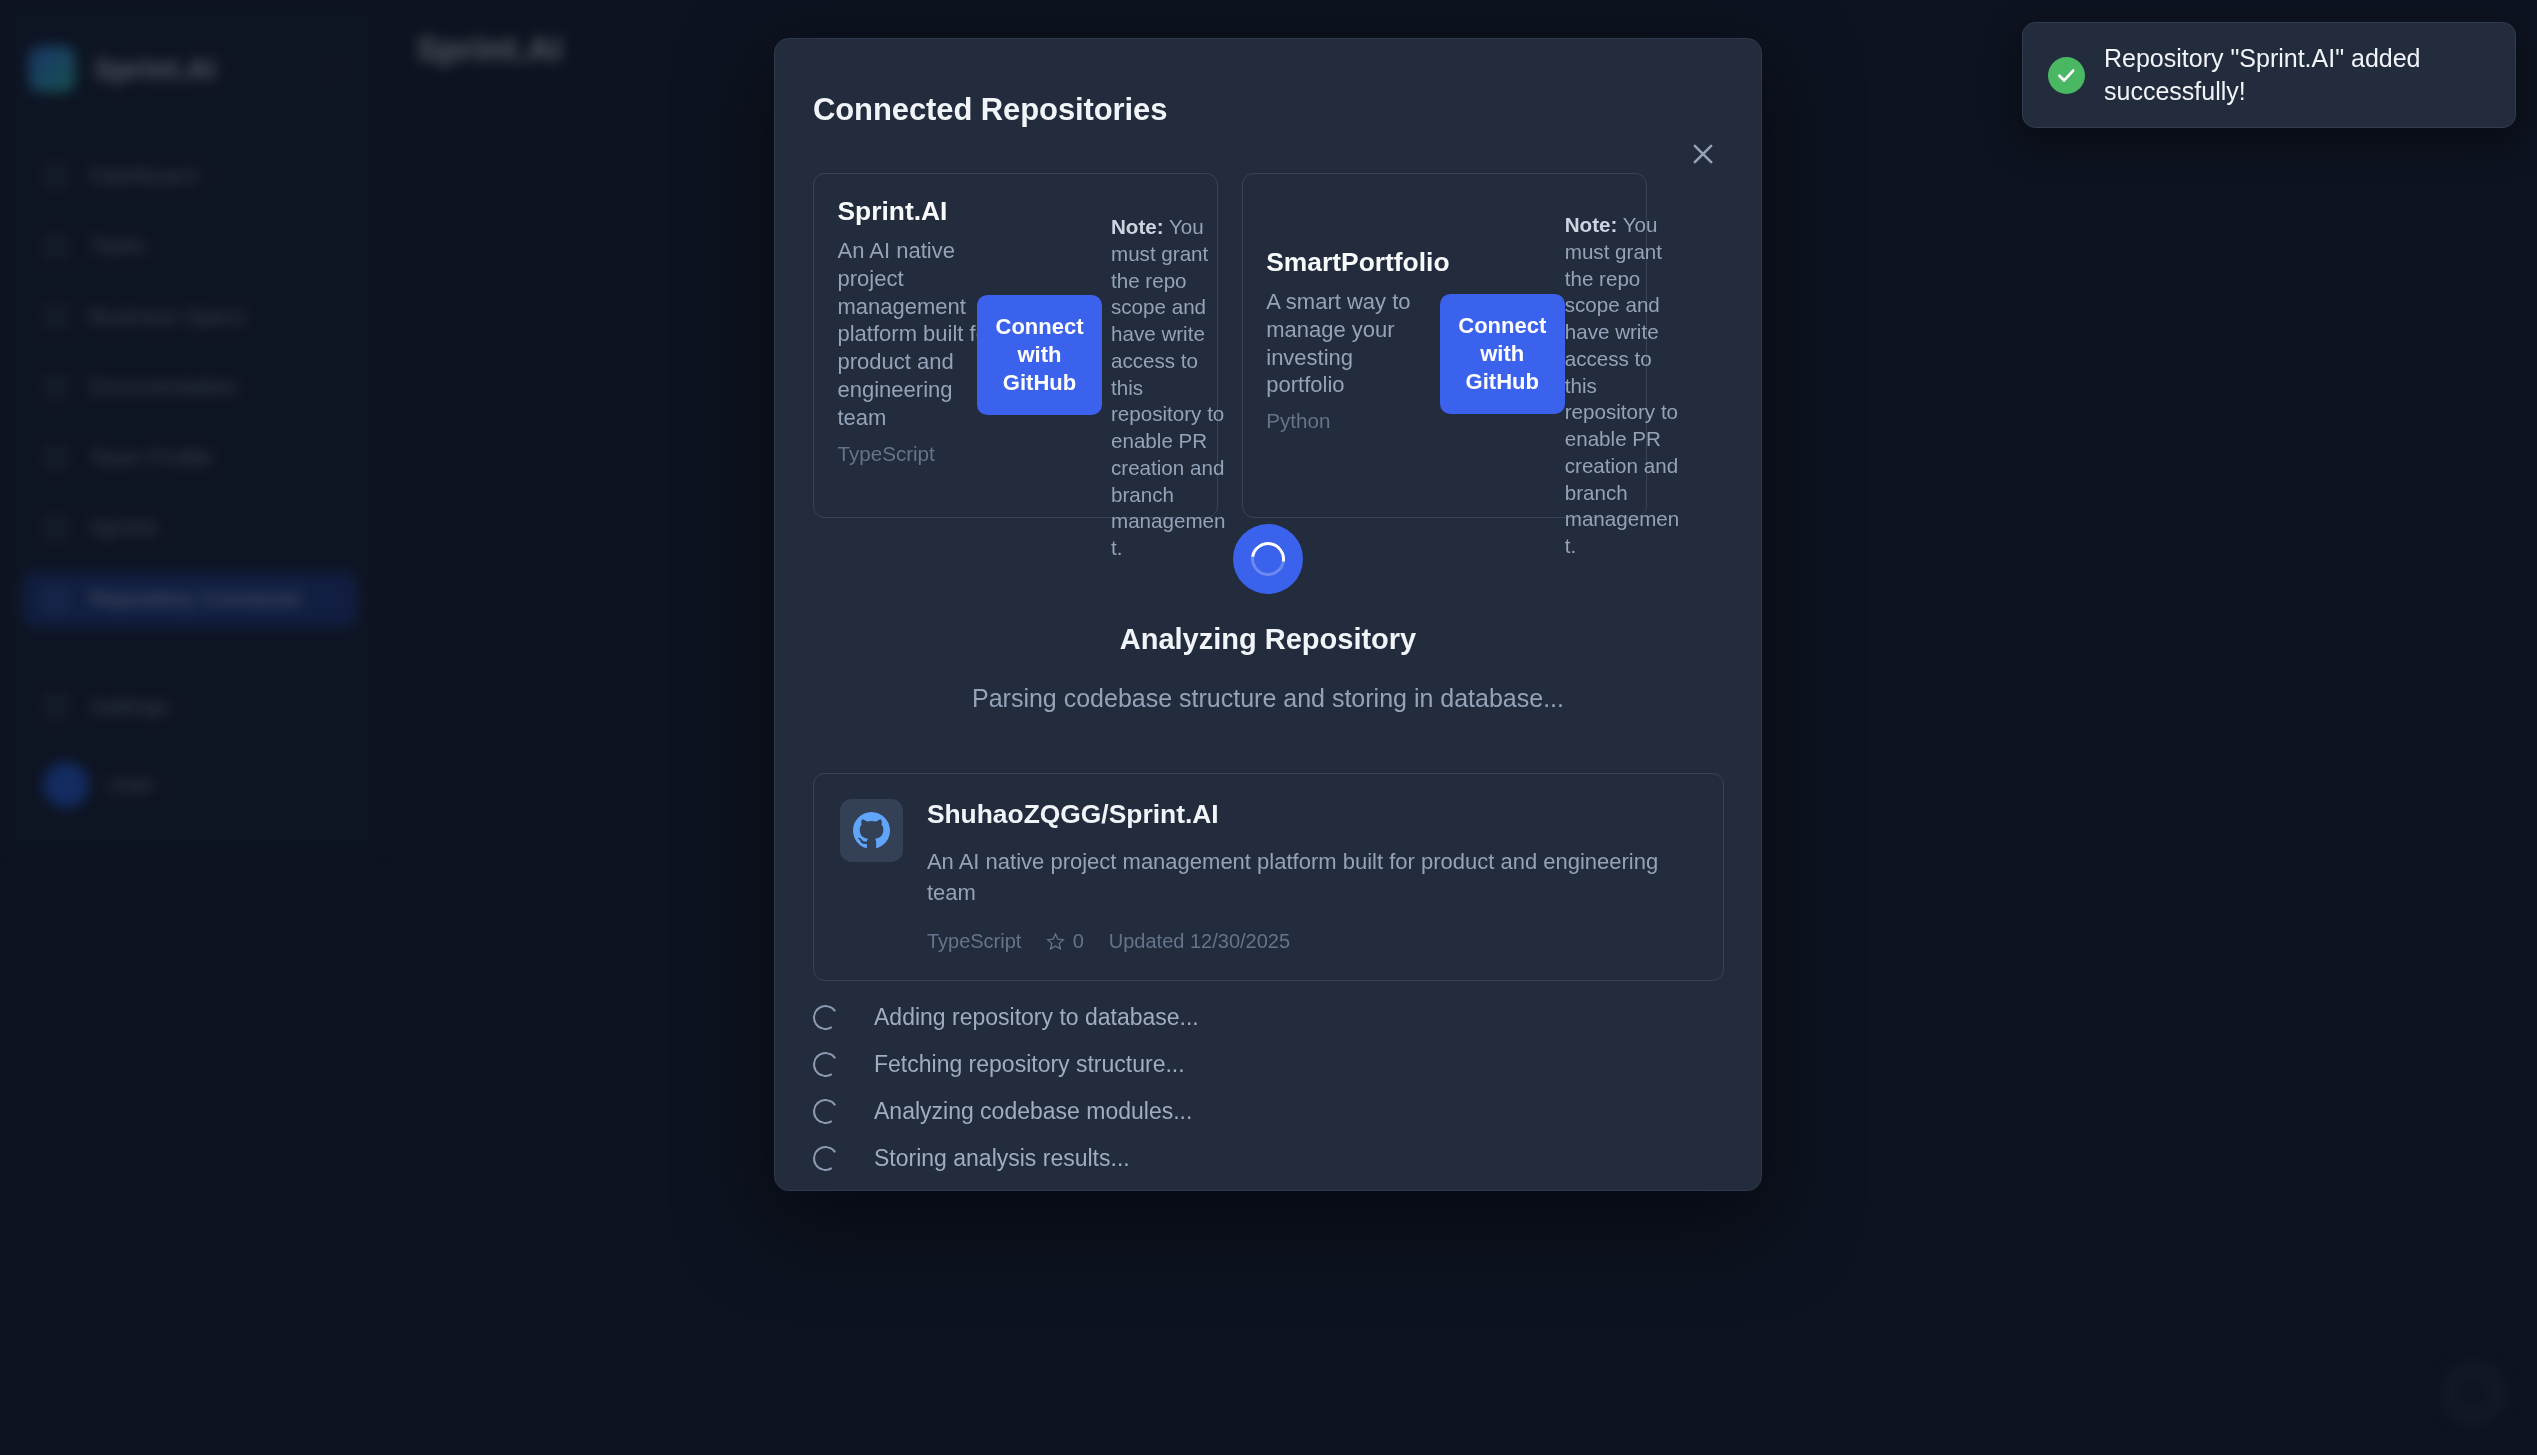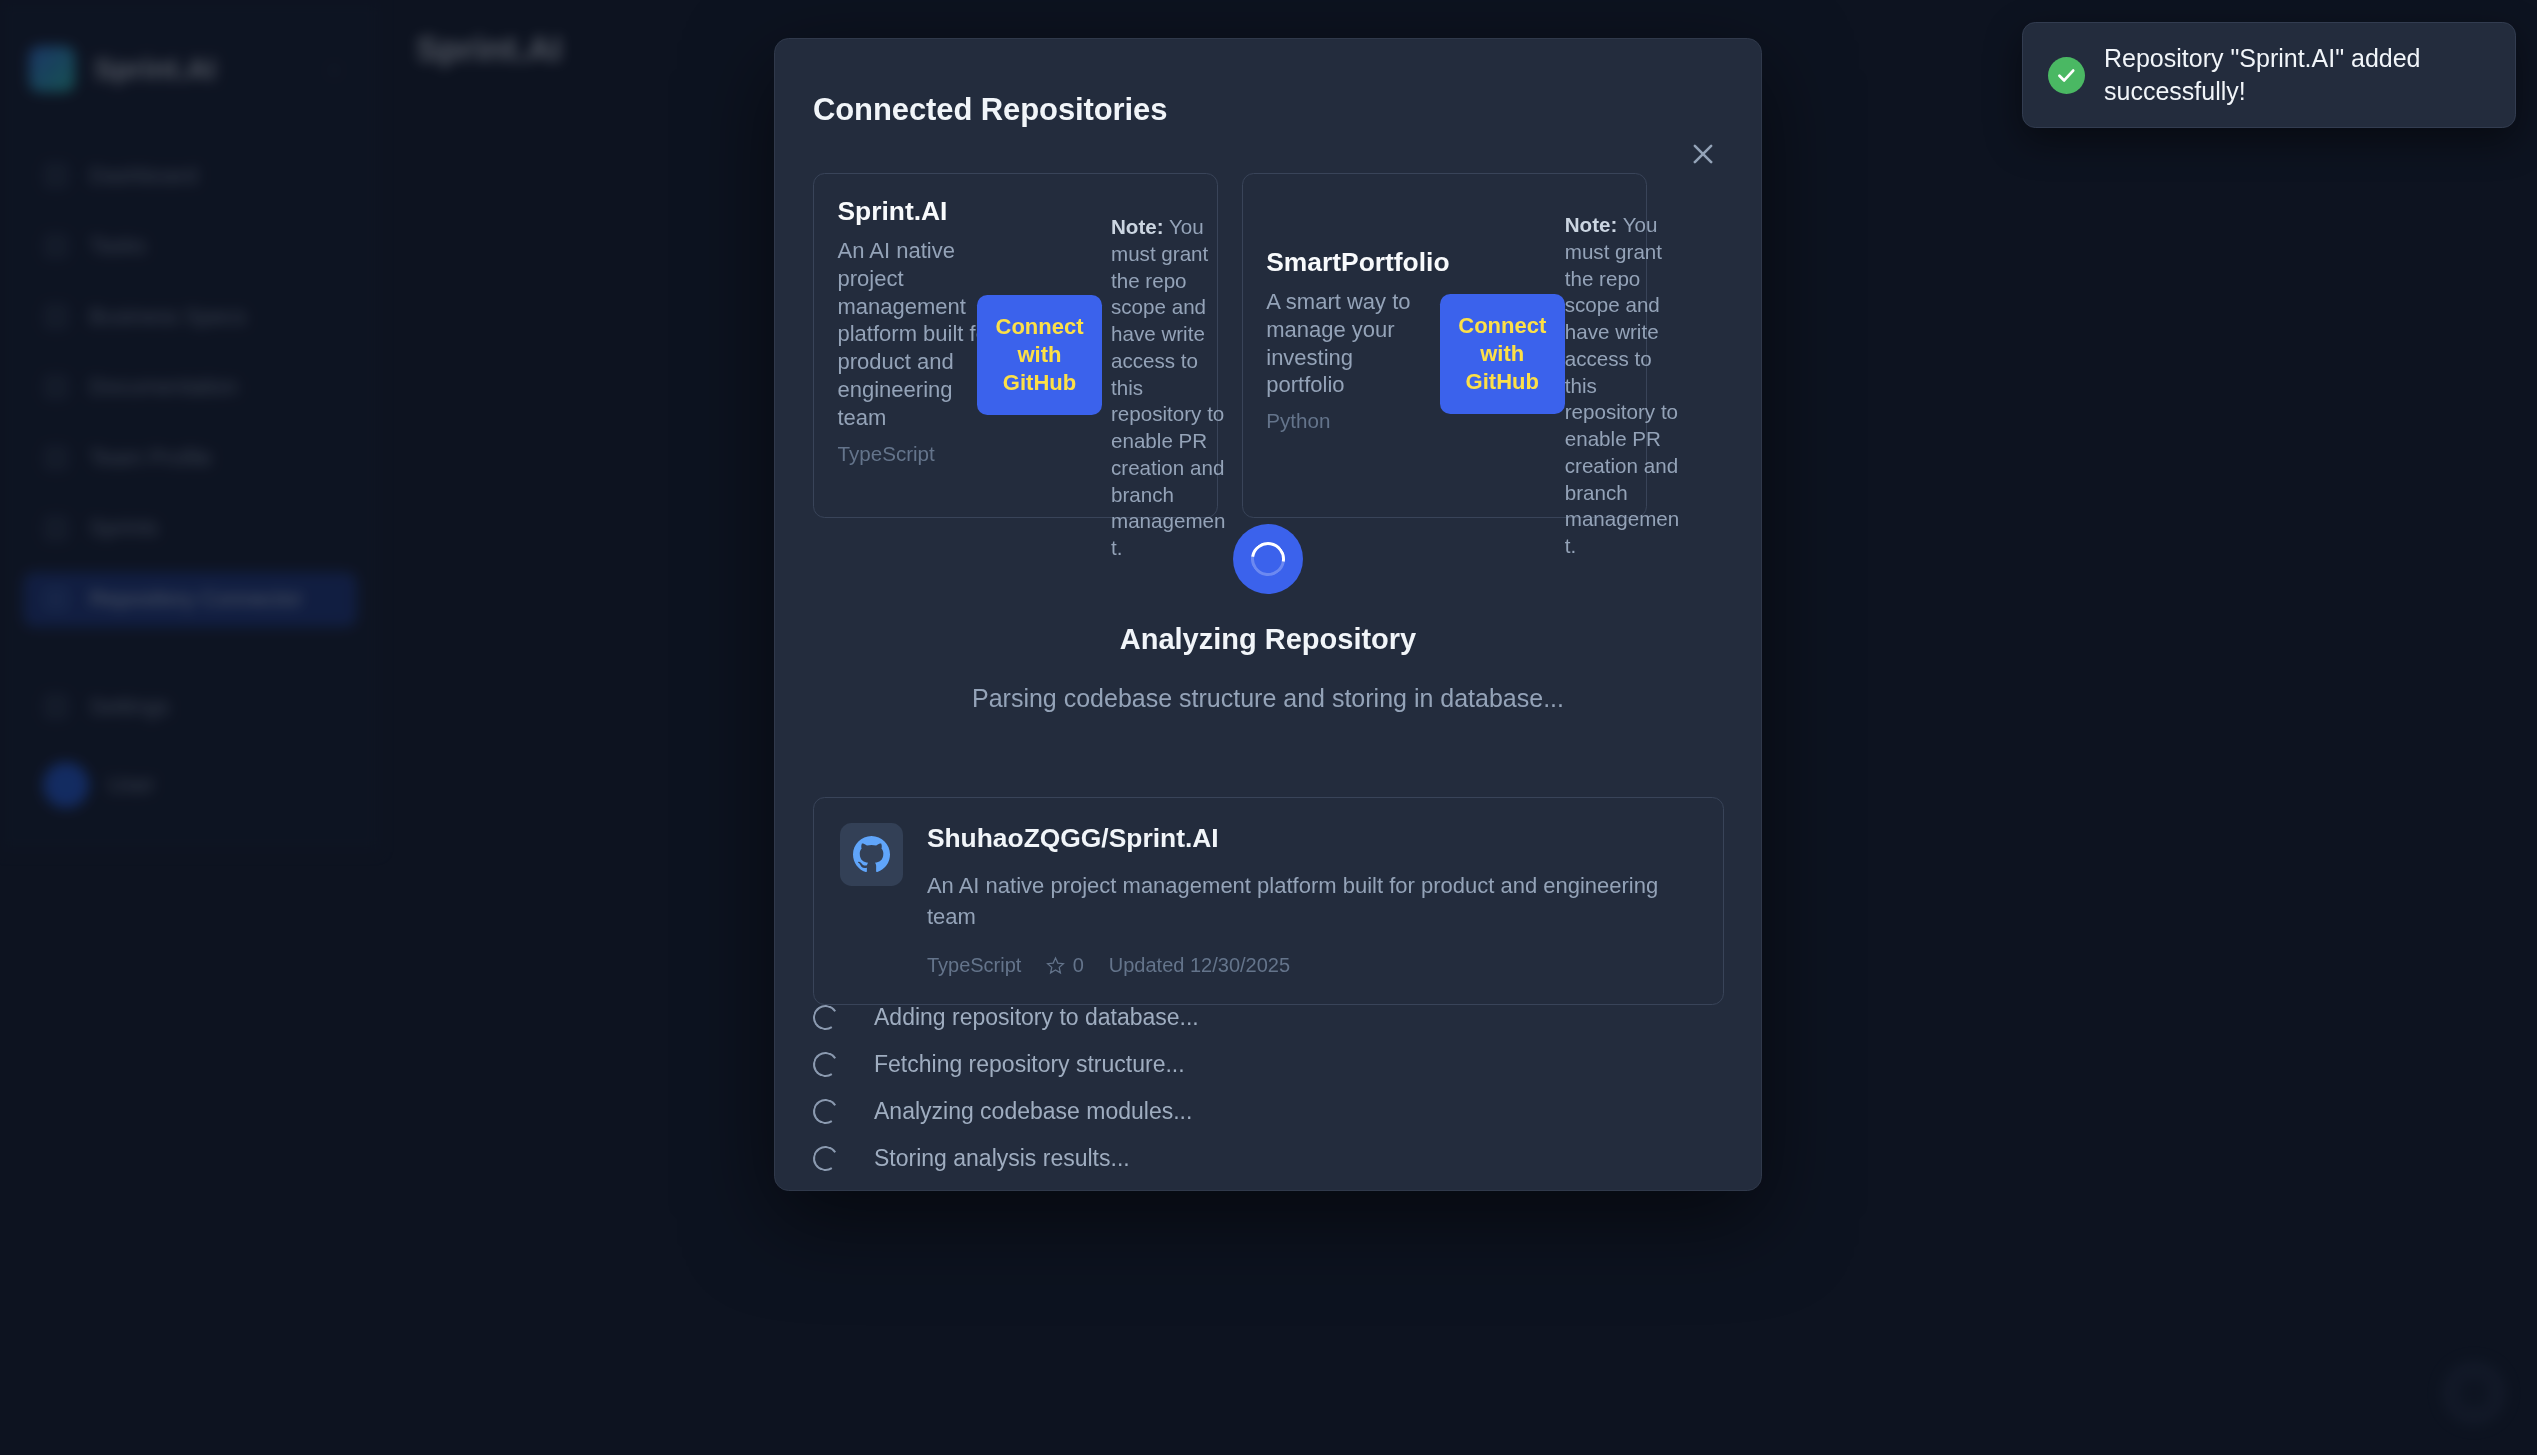--- a/index.html
+++ b/index.html
@@ -248,21 +248,21 @@
   .rc-lang {
     font-size: 20.6px;
     color: #64748b;
     margin-top: 10.3px;
   }
 
   .rc-btn {
     position: absolute;
     width: 125px;
     background: #3b62ec;
-    color: #fde047;
+    color: #ffffff;
     border: none;
     border-radius: 10.3px;
     font-family: "Liberation Sans", sans-serif;
     font-size: 22px;
     font-weight: 700;
     line-height: 1.28;
     padding: 17.6px 11.7px;
     text-align: center;
     cursor: pointer;
   }
@@ -323,21 +323,20 @@
     position: absolute;
     left: 38px;
     top: 734px;
     width: 911px;
     background: #232c3d;
     border: 0.7px solid #394459;
     border-radius: 11.7px;
     padding: 25px 26.4px 26.4px 26.4px;
     display: flex;
     gap: 23.5px;
-    margin-top: 24px;
   }
   .detail-icon {
     width: 63px; height: 63px;
     flex: 0 0 63px;
     border-radius: 11.7px;
     background: #334056;
     display: flex;
     align-items: center;
     justify-content: center;
   }

